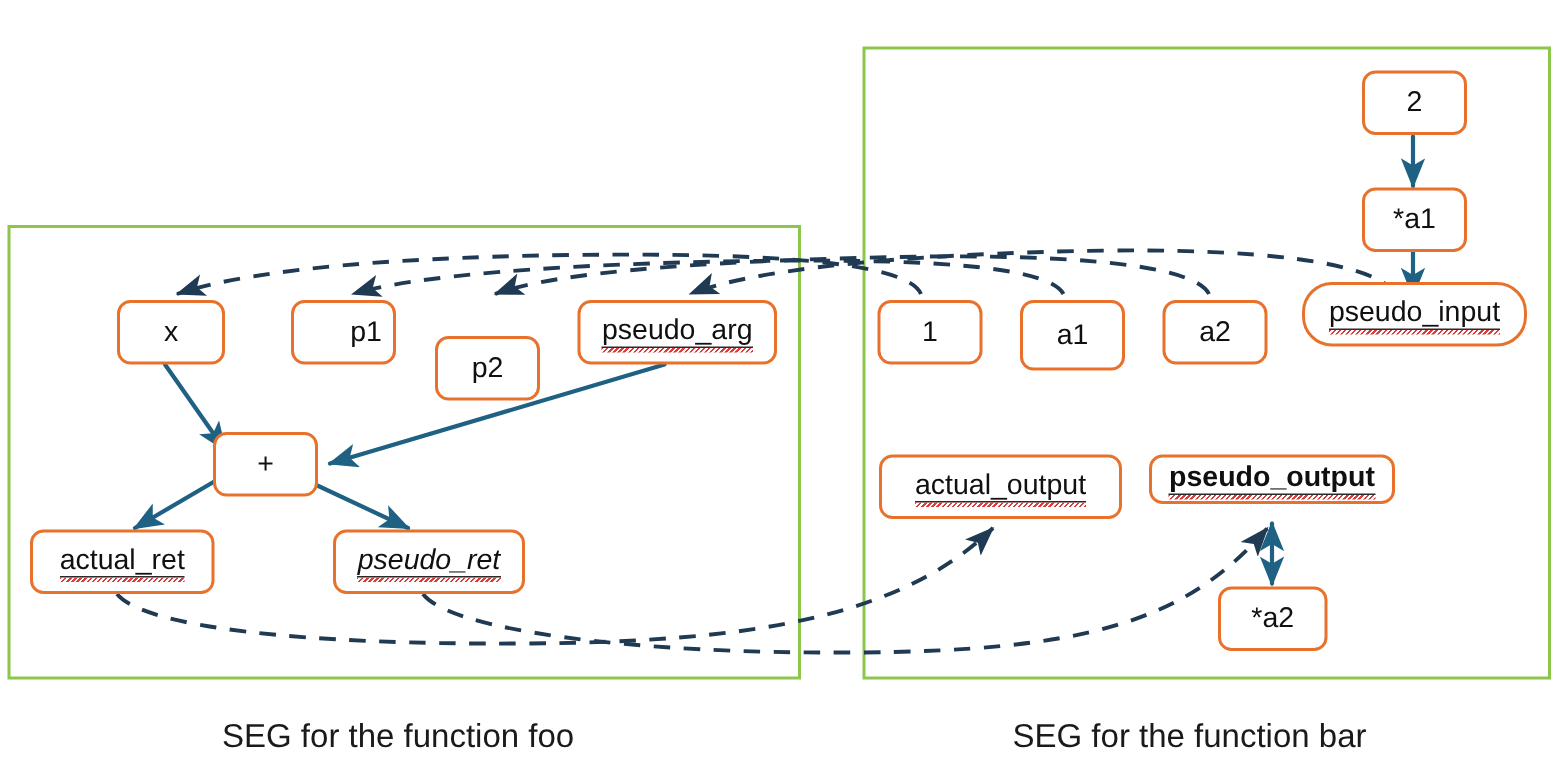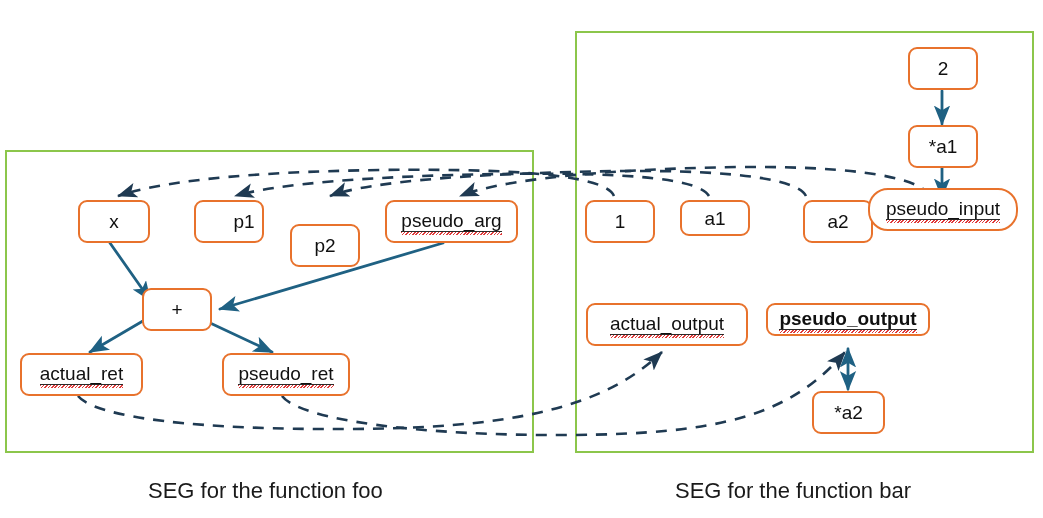--- a/index.html
+++ b/index.html
@@ -147,43 +147,43 @@
   </div>
 
   <div class="node" style="left:142px; top:288px; width:70px; height:43px;">
     <span class="lbl">+</span>
   </div>
 
   <div class="node squiggle" style="left:20px; top:353px; width:123px; height:43px;">
     <span class="lbl">actual_ret</span>
   </div>
 
-  <div class="node squiggle" style="left:222px; top:353px; width:128px; height:43px;">
+  <div class="node squiggle" style="left:222px; top:353px; width:128px; height:43px;font-style:italic;">
     <span class="lbl">pseudo_ret</span>
   </div>
 
   <div class="panel" style="left:575px; top:31px; width:459px; height:422px;"></div>
 
   <div class="node" style="left:908px; top:47px; width:70px; height:43px;">
     <span class="lbl">2</span>
   </div>
 
   <div class="node" style="left:908px; top:125px; width:70px; height:43px;">
     <span class="lbl">*a1</span>
   </div>
 
   <div class="node" style="left:585px; top:200px; width:70px; height:43px;">
     <span class="lbl">1</span>
   </div>
 
-  <div class="node" style="left:680px; top:200px; width:70px; height:36px;">
+  <div class="node" style="left:680px; top:200px; width:70px; height:47px;">
     <span class="lbl">a1</span>
   </div>
 
-  <div class="node" style="left:775px; top:200px; width:70px; height:43px;margin-left:28px;">
+  <div class="node" style="left:775px; top:200px; width:70px; height:43px;">
     <span class="lbl">a2</span>
   </div>
 
   <div class="node squiggle" style="left:868px; top:188px; width:150px; height:43px;border-radius:20px;">
     <span class="lbl">pseudo_input</span>
   </div>
 
   <div class="node squiggle" style="left:586px; top:303px; width:162px; height:43px;">
     <span class="lbl">actual_output</span>
   </div>

